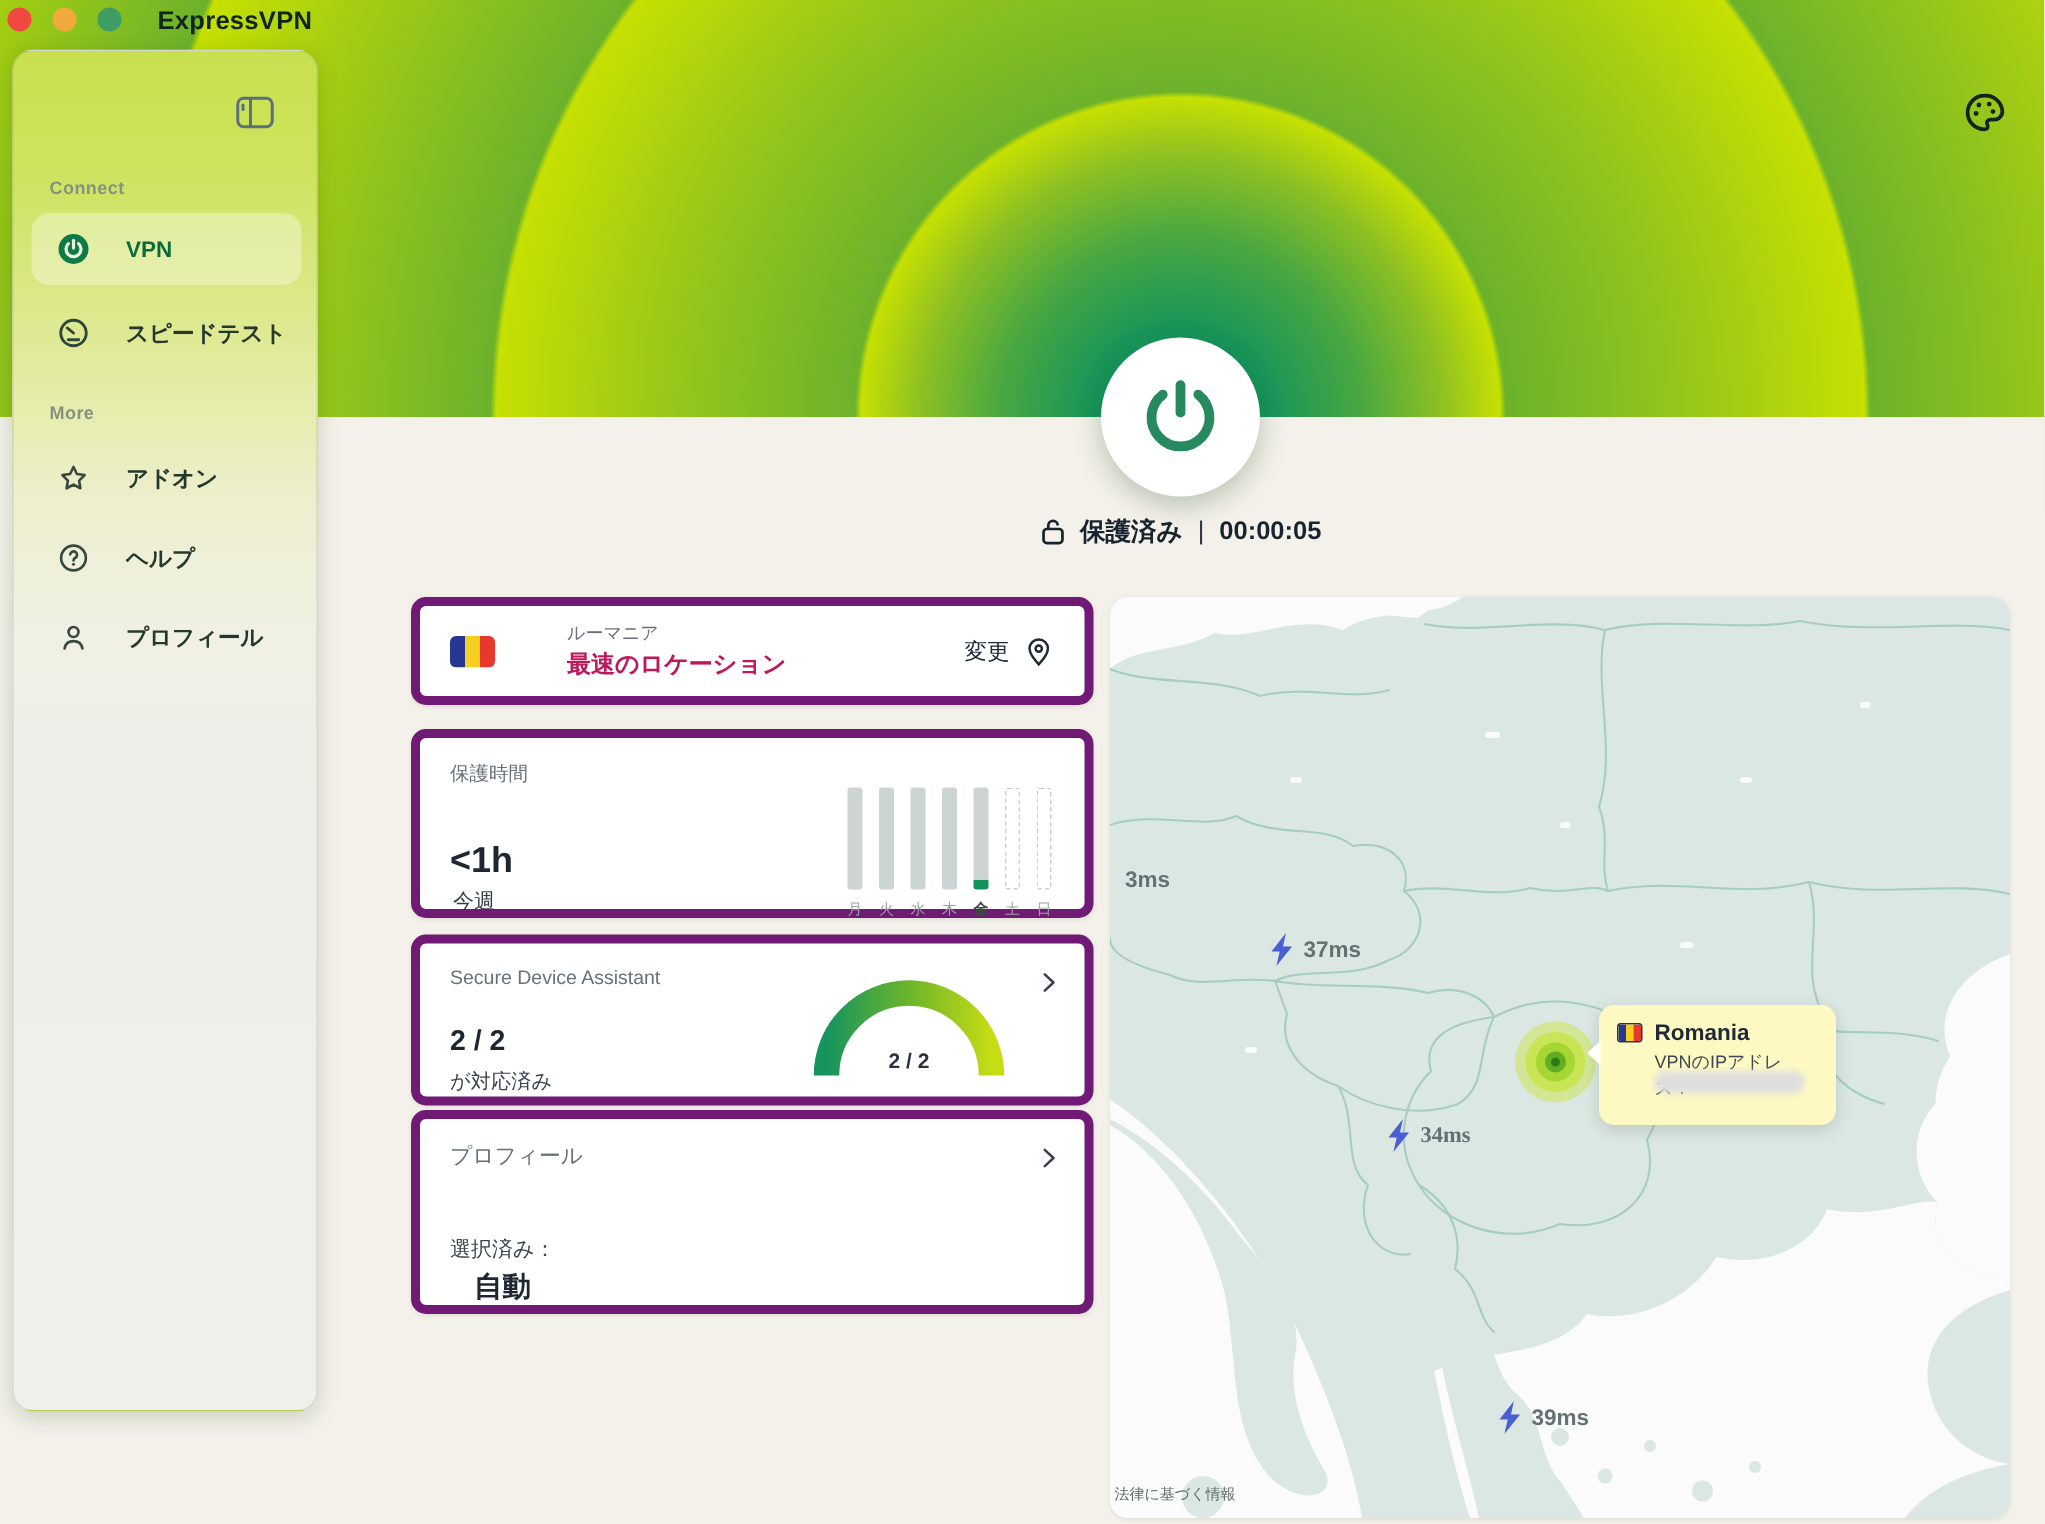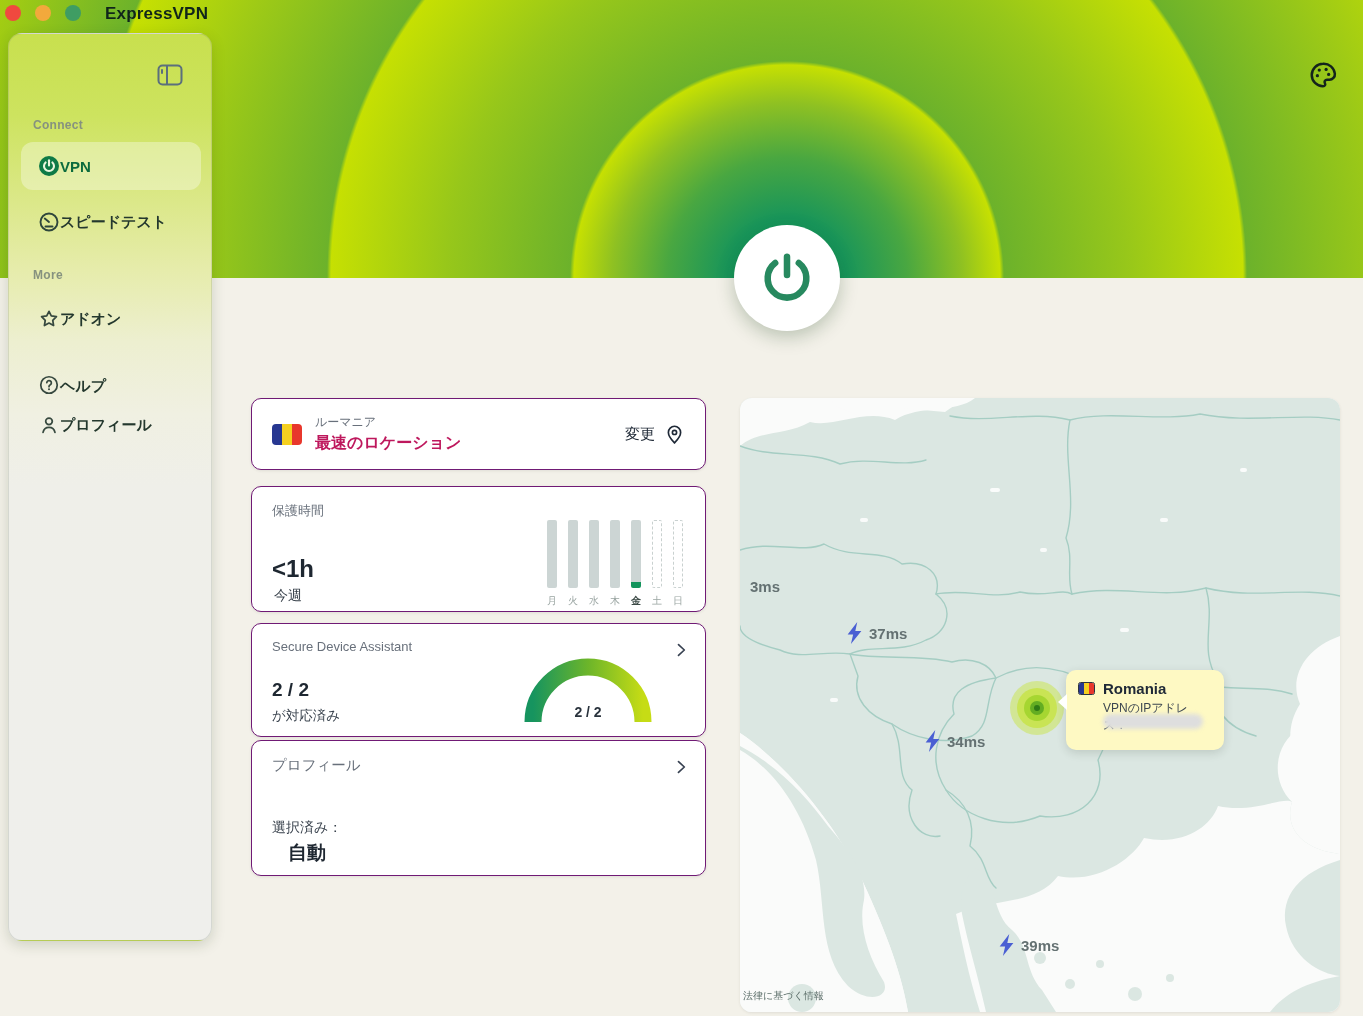--- a/index.html
+++ b/index.html
@@ -37,48 +37,48 @@
       #f0f0e2 42%, #efefe9 50%, #efefec 100%);
     border:1px solid rgba(120,130,120,.22);
     box-shadow:0 4px 14px rgba(40,60,20,.18);
   }
   .sb-toggle{ position:absolute; right:28px; top:30px; width:26px; height:22px; cursor:pointer; }
   .sb-section{ position:absolute; left:24px; font-size:12px; font-weight:bold; color:#86927f; letter-spacing:.3px; }
   .sb-section.connect{ top:84px; }
   .sb-section.more{ top:234px; }
   .sb-item{
     position:absolute; left:12px; width:180px; height:48px; border-radius:12px;
-    display:flex; align-items:center; gap:0; padding-left:17px; cursor:pointer;
+    display:flex; align-items:center; gap:24px; padding-left:17px; cursor:pointer;
   }
   .sb-item .label{ font-size:15px; font-weight:600; color:#24382e; }
   .sb-item.selected{ background:rgba(255,255,255,.34); }
   .sb-item.selected .label{ color:#0c6b3d; font-weight:bold; }
   .sb-item.vpn{ top:108px; }
   .sb-item.speed{ top:164px; }
   .sb-item.addons{ top:261px; }
-  .sb-item.help{ top:314px;align-items:flex-end; }
+  .sb-item.help{ top:314px; }
   .sb-item.profile{ top:367px; }
 
   
   .power-btn{
     position:absolute; left:734px; top:225px; width:106px; height:106px; border-radius:50%;
     background:#ffffff; box-shadow:0 6px 18px rgba(20,60,20,.25);
     display:flex; align-items:center; justify-content:center; cursor:pointer;
   }
   .status-row{
     position:absolute; left:587px; top:341px; width:400px; height:26px;
     display:flex; align-items:center; justify-content:center; gap:9px;
     font-size:17px; font-weight:bold; color:#17242f;
   }
   .status-row .sep{ font-weight:400; color:#2a3641; padding:0 1px; }
 
   
   .card{
-    position:absolute; left:251px; width:455px; background:#ffffff; border-radius:10px;
-    box-shadow:0 1px 3px rgba(60,60,50,.10); border:1px solid #701a75;
+    position:absolute; left:274px; width:455px; background:#ffffff; border-radius:10px;
+    box-shadow:0 1px 3px rgba(60,60,50,.10); border:6px solid #701a75;gap:35px;
   }
   .card-title{ font-size:13px; color:#68707b; }
   .chev{ position:absolute; right:14px; top:16px; width:20px; height:20px; cursor:pointer; }
 
   .card.location{ top:398px; height:72px; display:flex; align-items:center; padding:0 20px; cursor:pointer; }
   .flag{ width:30px; height:21px; border-radius:4px; overflow:hidden; display:flex; flex-shrink:0; }
   .flag .b{ flex:1; background:#273791; } .flag .y{ flex:1; background:#f5d020; } .flag .r{ flex:1; background:#e8372c; }
   .loc-texts{ margin-left:13px; }
   .loc-country{ font-size:12px; color:#68707b; }
   .loc-title{ font-size:16px; font-weight:bold; color:#be185d; margin-top:2px; }
@@ -220,20 +220,29 @@
     </div>
   </div>
 
   <div class="power-btn">
     <svg width="58" height="58" viewBox="0 0 24 24">
       <path d="M12 3.2v7.6" stroke="#27895f" stroke-width="2.7" stroke-linecap="round"></path>
       <path d="M7.1 5.8a8 8 0 1 0 9.8 0" fill="none" stroke="#27895f" stroke-width="2.7" stroke-linecap="round"></path>
     </svg>
   </div>
 
+  <div class="status-row">
+    <svg width="18" height="20" viewBox="0 0 20 22">
+      <rect x="3" y="9.5" width="14" height="10.5" rx="2.5" fill="none" stroke="#17242f" stroke-width="2"></rect>
+      <path d="M6.5 9.5V7a3.5 3.5 0 0 1 7 0" fill="none" stroke="#17242f" stroke-width="2"></path>
+    </svg>
+    <span>保護済み</span>
+    <span class="sep">|</span>
+    <span>00:00:05</span>
+  </div>
 
   <div class="card location">
     <div class="flag">
         <i class="b"></i>
         <i class="y"></i>
         <i class="r"></i>
       </div>
     <div class="loc-texts">
       <div class="loc-country">ルーマニア</div>
       <div class="loc-title">最速のロケーション</div>
@@ -372,21 +381,21 @@
 
     <div class="ms-marker" style="left:10px; top:180px;">
       <span class="ms-label">3ms</span>
     </div>
     <div class="ms-marker" style="left:106px; top:224px;">
       <svg width="17" height="22" viewBox="0 0 12 16">
         <path d="M8 0 L1 9 H5 L3.4 16 L11 6.5 H6.6 Z" fill="#4a5fd3"></path>
       </svg>
       <span class="ms-label">37ms</span>
     </div>
-    <div class="ms-marker" style="left:184px; top:332px;">
+    <div class="ms-marker" style="left:184px; top:348px;font-family:Liberation Serif, serif;">
       <svg width="17" height="22" viewBox="0 0 12 16">
         <path d="M8 0 L1 9 H5 L3.4 16 L11 6.5 H6.6 Z" fill="#4a5fd3"></path>
       </svg>
       <span class="ms-label">34ms</span>
     </div>
     <div class="ms-marker" style="left:258px; top:536px;">
       <svg width="17" height="22" viewBox="0 0 12 16">
         <path d="M8 0 L1 9 H5 L3.4 16 L11 6.5 H6.6 Z" fill="#4a5fd3"></path>
       </svg>
       <span class="ms-label">39ms</span>

